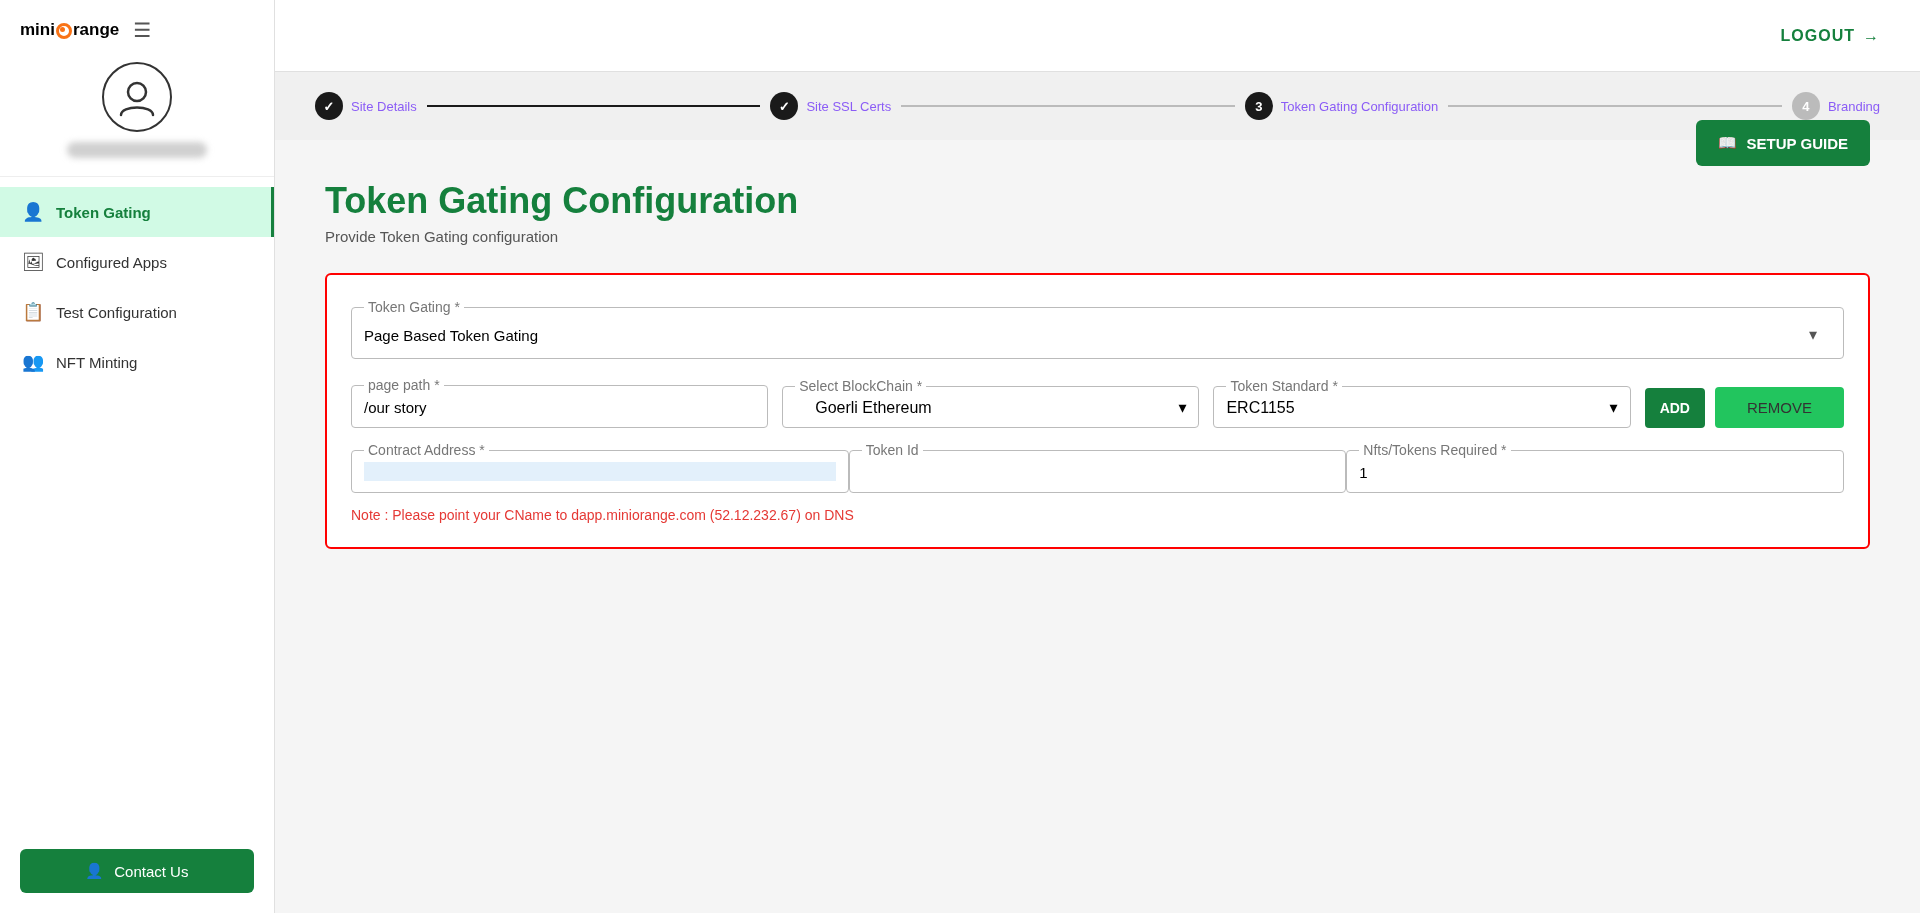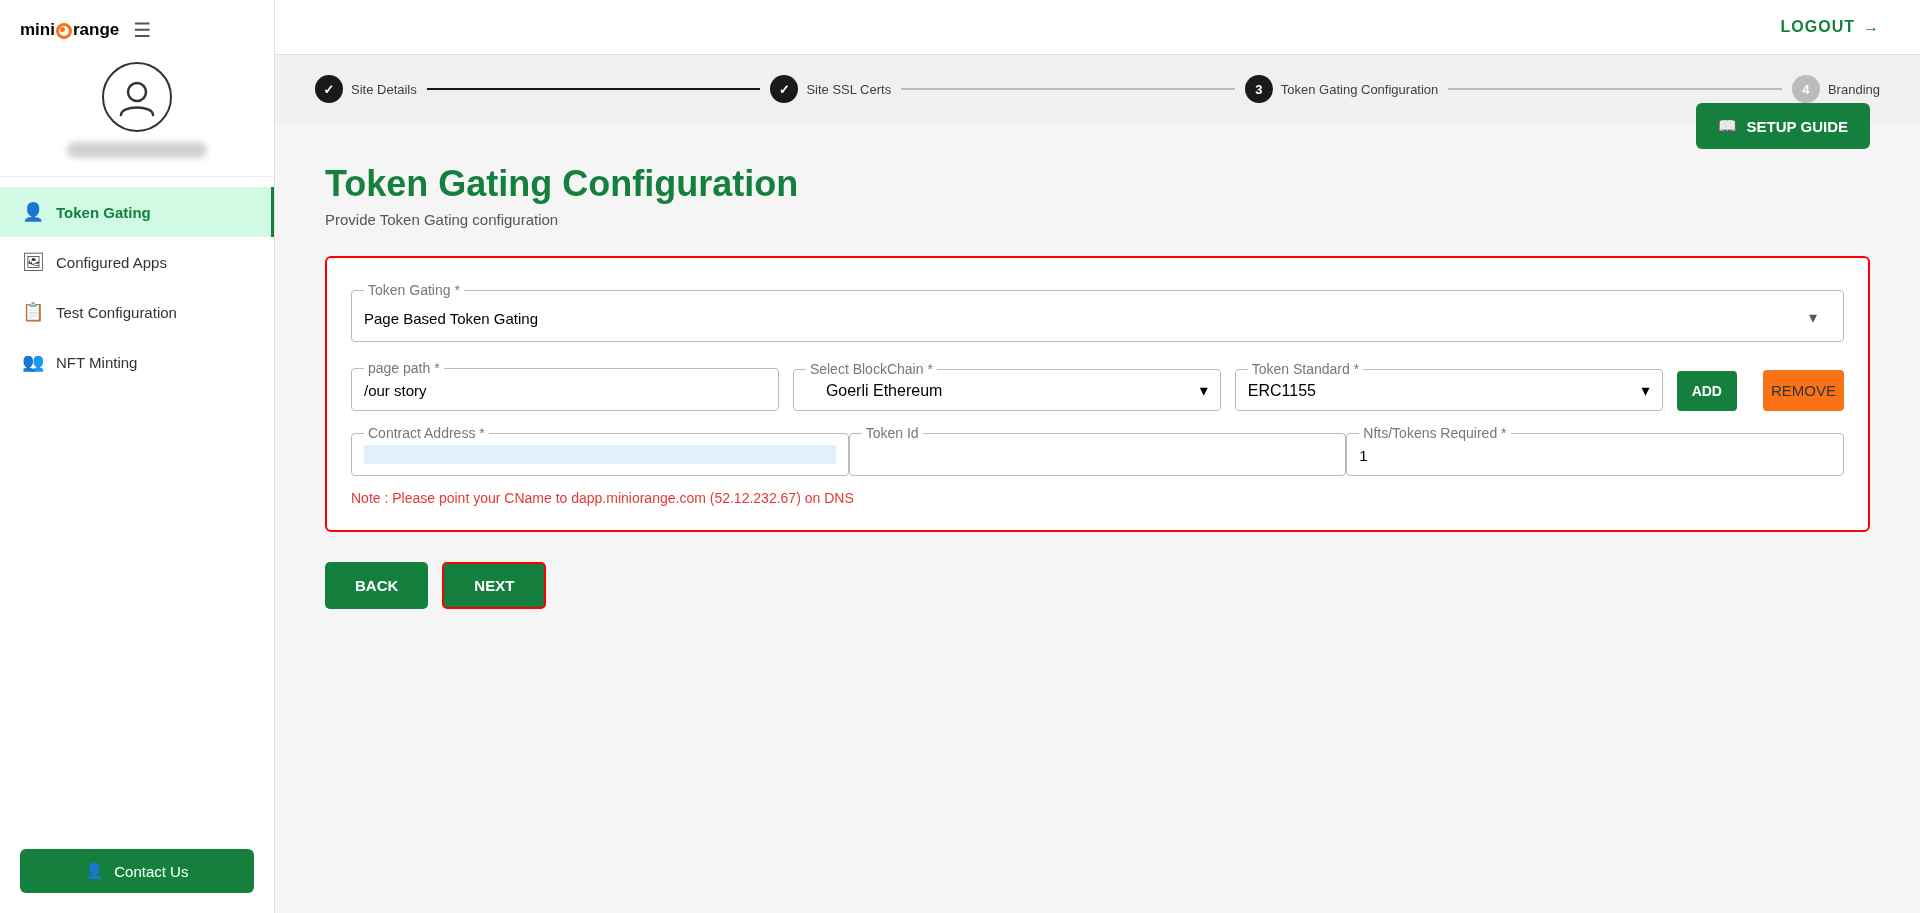--- a/index.html
+++ b/index.html
@@ -97,21 +97,21 @@
       background: #f5f5f5;
       padding: 0;
       display: flex;
       flex-direction: column;
     }
 
     
     .top-header {
       background: #fff;
       padding: 0 40px;
-      height: 55px;
+      height: 72px;
       display: flex;
       align-items: center;
       justify-content: flex-end;
       border-bottom: 1px solid #e0e0e0;
     }
     .logout-btn {
       background: none;
       border: none;
       color: #15803d;
       font-size: 16px;
@@ -142,21 +142,21 @@
       border-radius: 50%;
       display: flex;
       align-items: center;
       justify-content: center;
       font-size: 13px;
       font-weight: bold;
     }
     .step-circle.done { background: #1a1a1a; color: #fff; }
     .step-circle.active { background: #1a1a1a; color: #fff; }
     .step-circle.inactive { background: #bbb; color: #fff; }
-    .step-label { font-size: 13px; color: #404040; }
+    .step-label { font-size: 13px; color: #8b5cf6; }
     .step-connector {
       flex: 1;
       height: 2px;
       background: #bbb;
       margin: 0 10px;
       min-width: 80px;
     }
     .step-connector.done { background: #1a1a1a; }
 
     
@@ -265,28 +265,27 @@
       background: #15803d;
       color: #fff;
       border: none;
       border-radius: 4px;
       padding: 12px 15px;
       font-size: 14px;
       cursor: pointer;
       font-weight: bold;
     }
     .btn-remove {
-      background: #f97316;
+      background: #22c55e;
       color: #333;
       border: none;
       border-radius: 4px;
-      padding: 12px 8px;
-      font-size: 15px;
-      cursor: pointer;
-      margin-left: 16px;
+      padding: 12px 32px;
+      font-size: 15px;
+      cursor: pointer;
     }
 
     .note-text {
       color: #e53935;
       font-size: 14px;
       margin-top: 10px;
     }
 
     
     .highlighted-input {
@@ -485,18 +484,14 @@
         </fieldset>
         <fieldset class="outlined-fieldset">
           <legend>Nfts/Tokens Required *</legend>
           <input type="text" value="1" style="">
         </fieldset>
       </div>
 
       <p class="note-text">Note : Please point your CName to dapp.miniorange.com (52.12.232.67) on DNS</p>
     </div>
 
-    <div class="action-btns">
-      <button class="btn-back">BACK</button>
-      <button class="btn-next">NEXT</button>
-    </div>
   </div>
 </div>
 
 </body></html>

